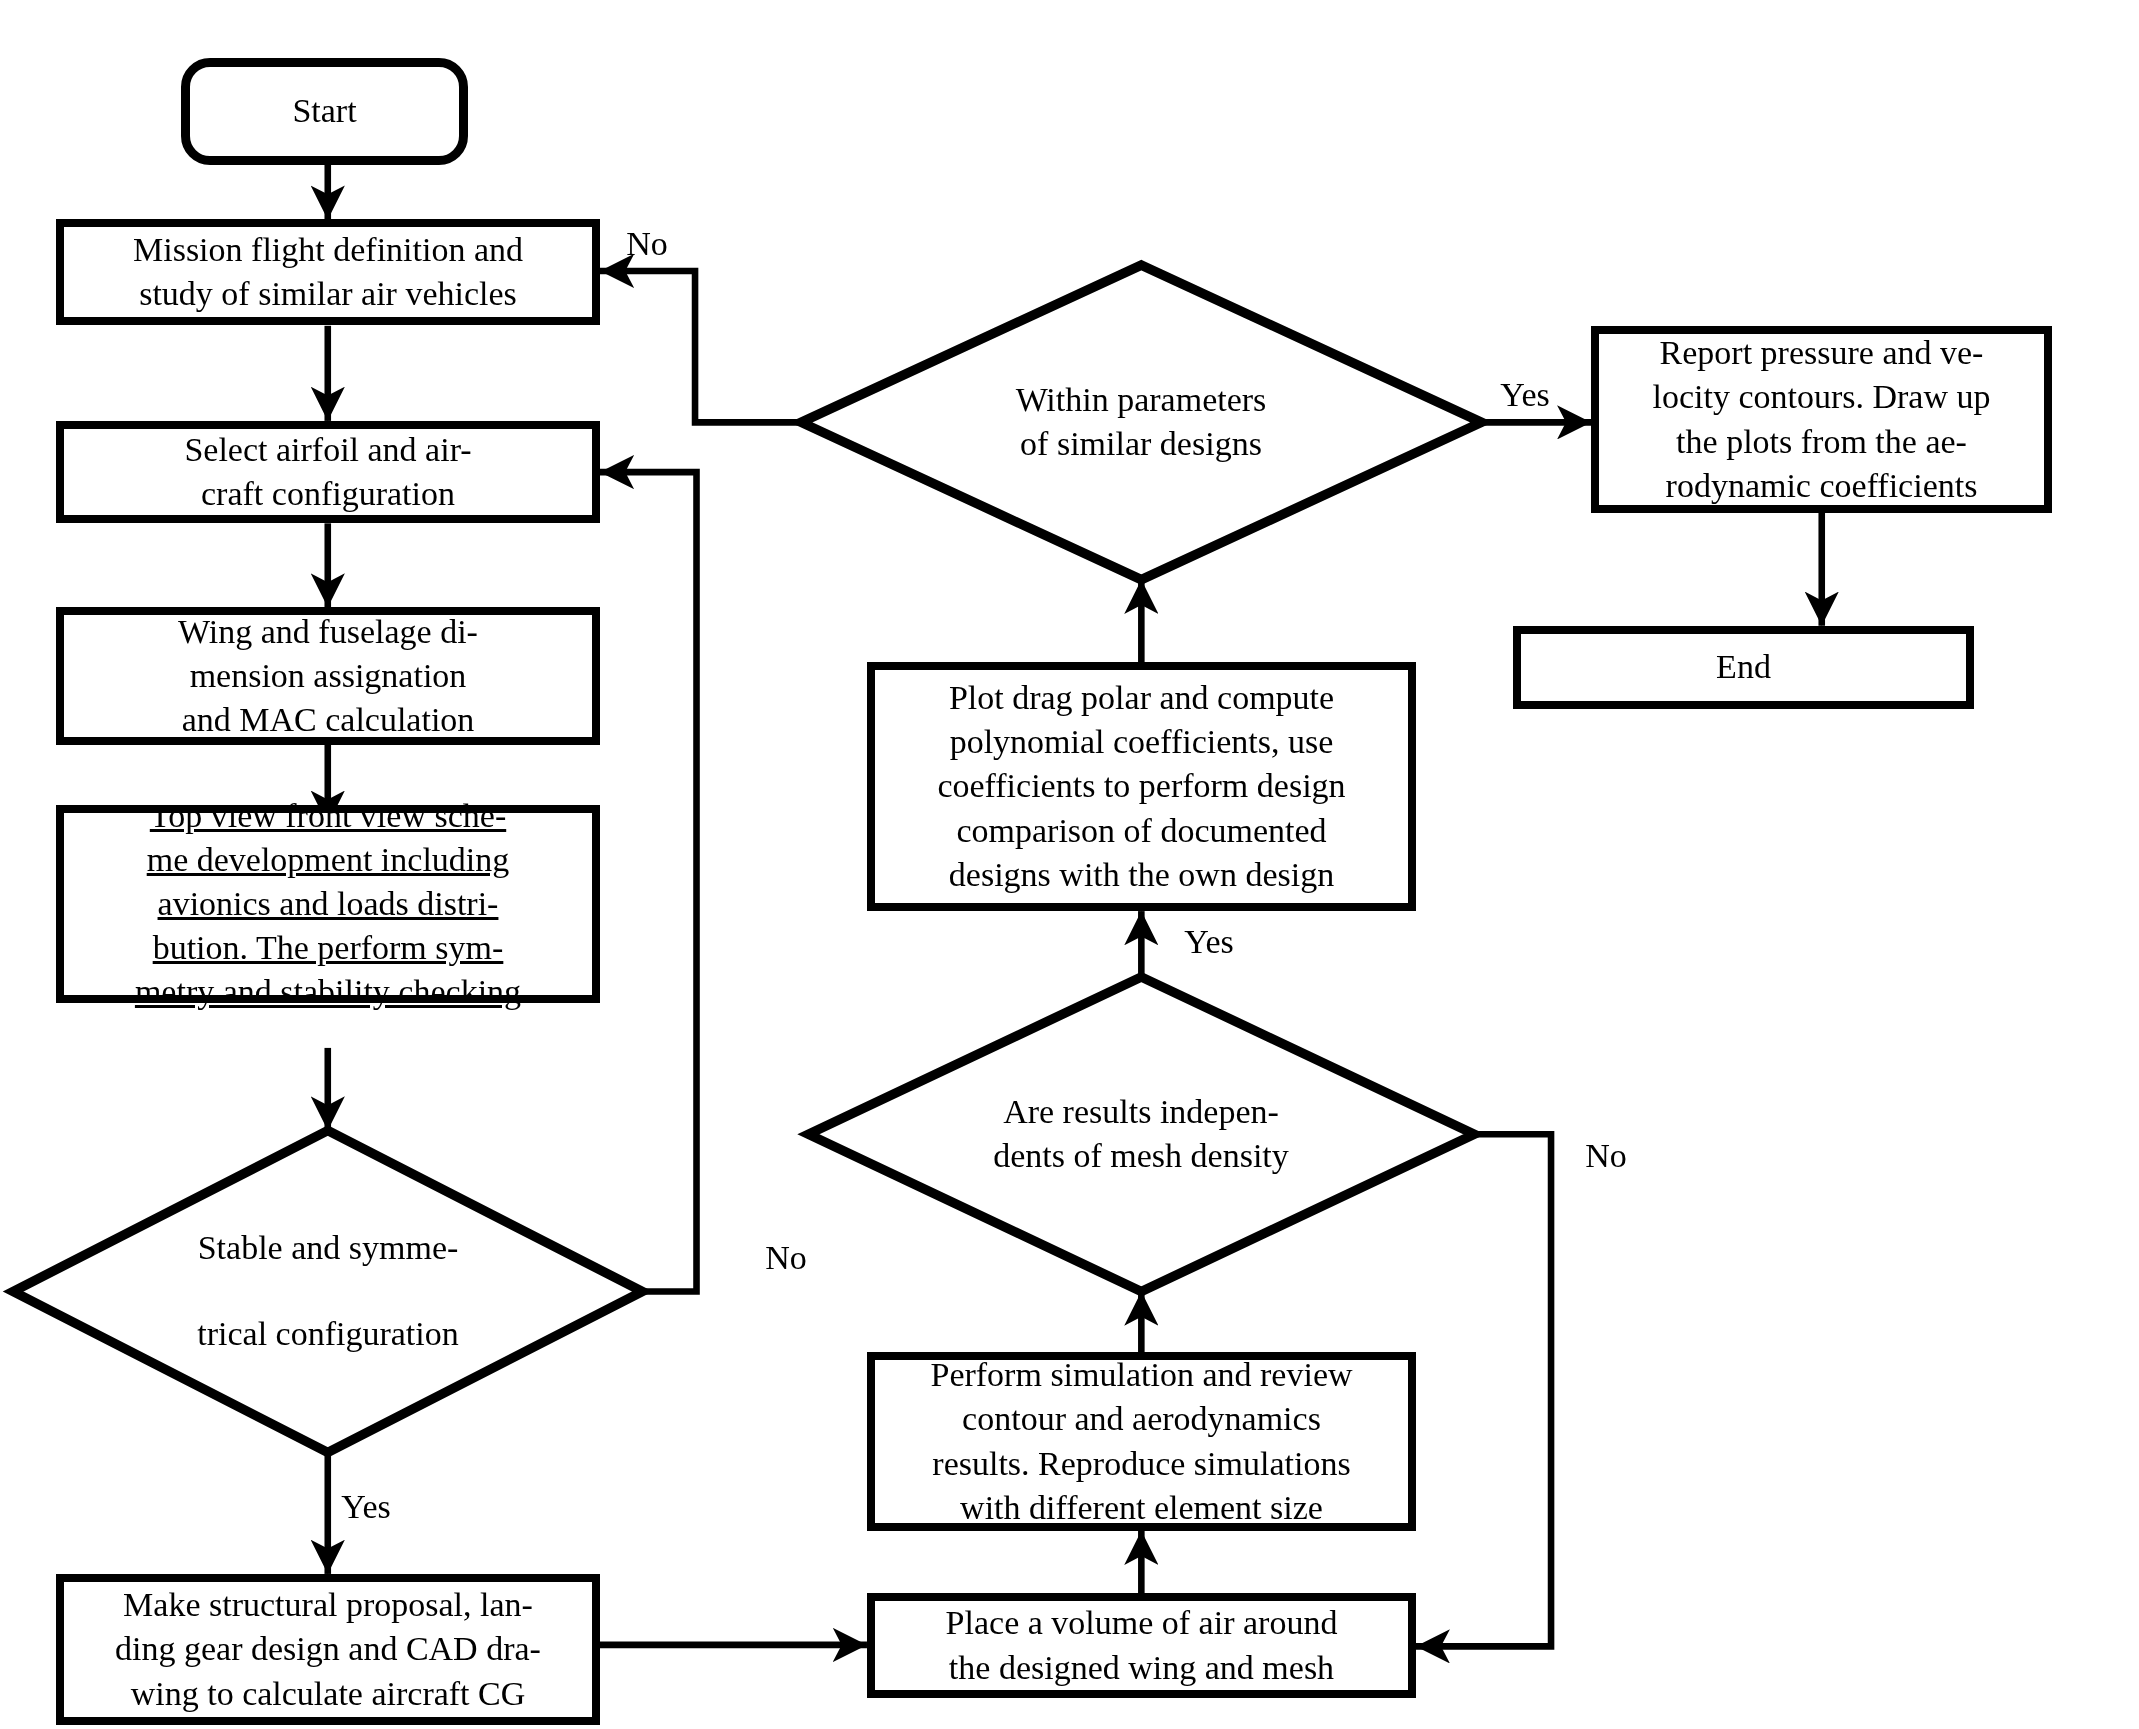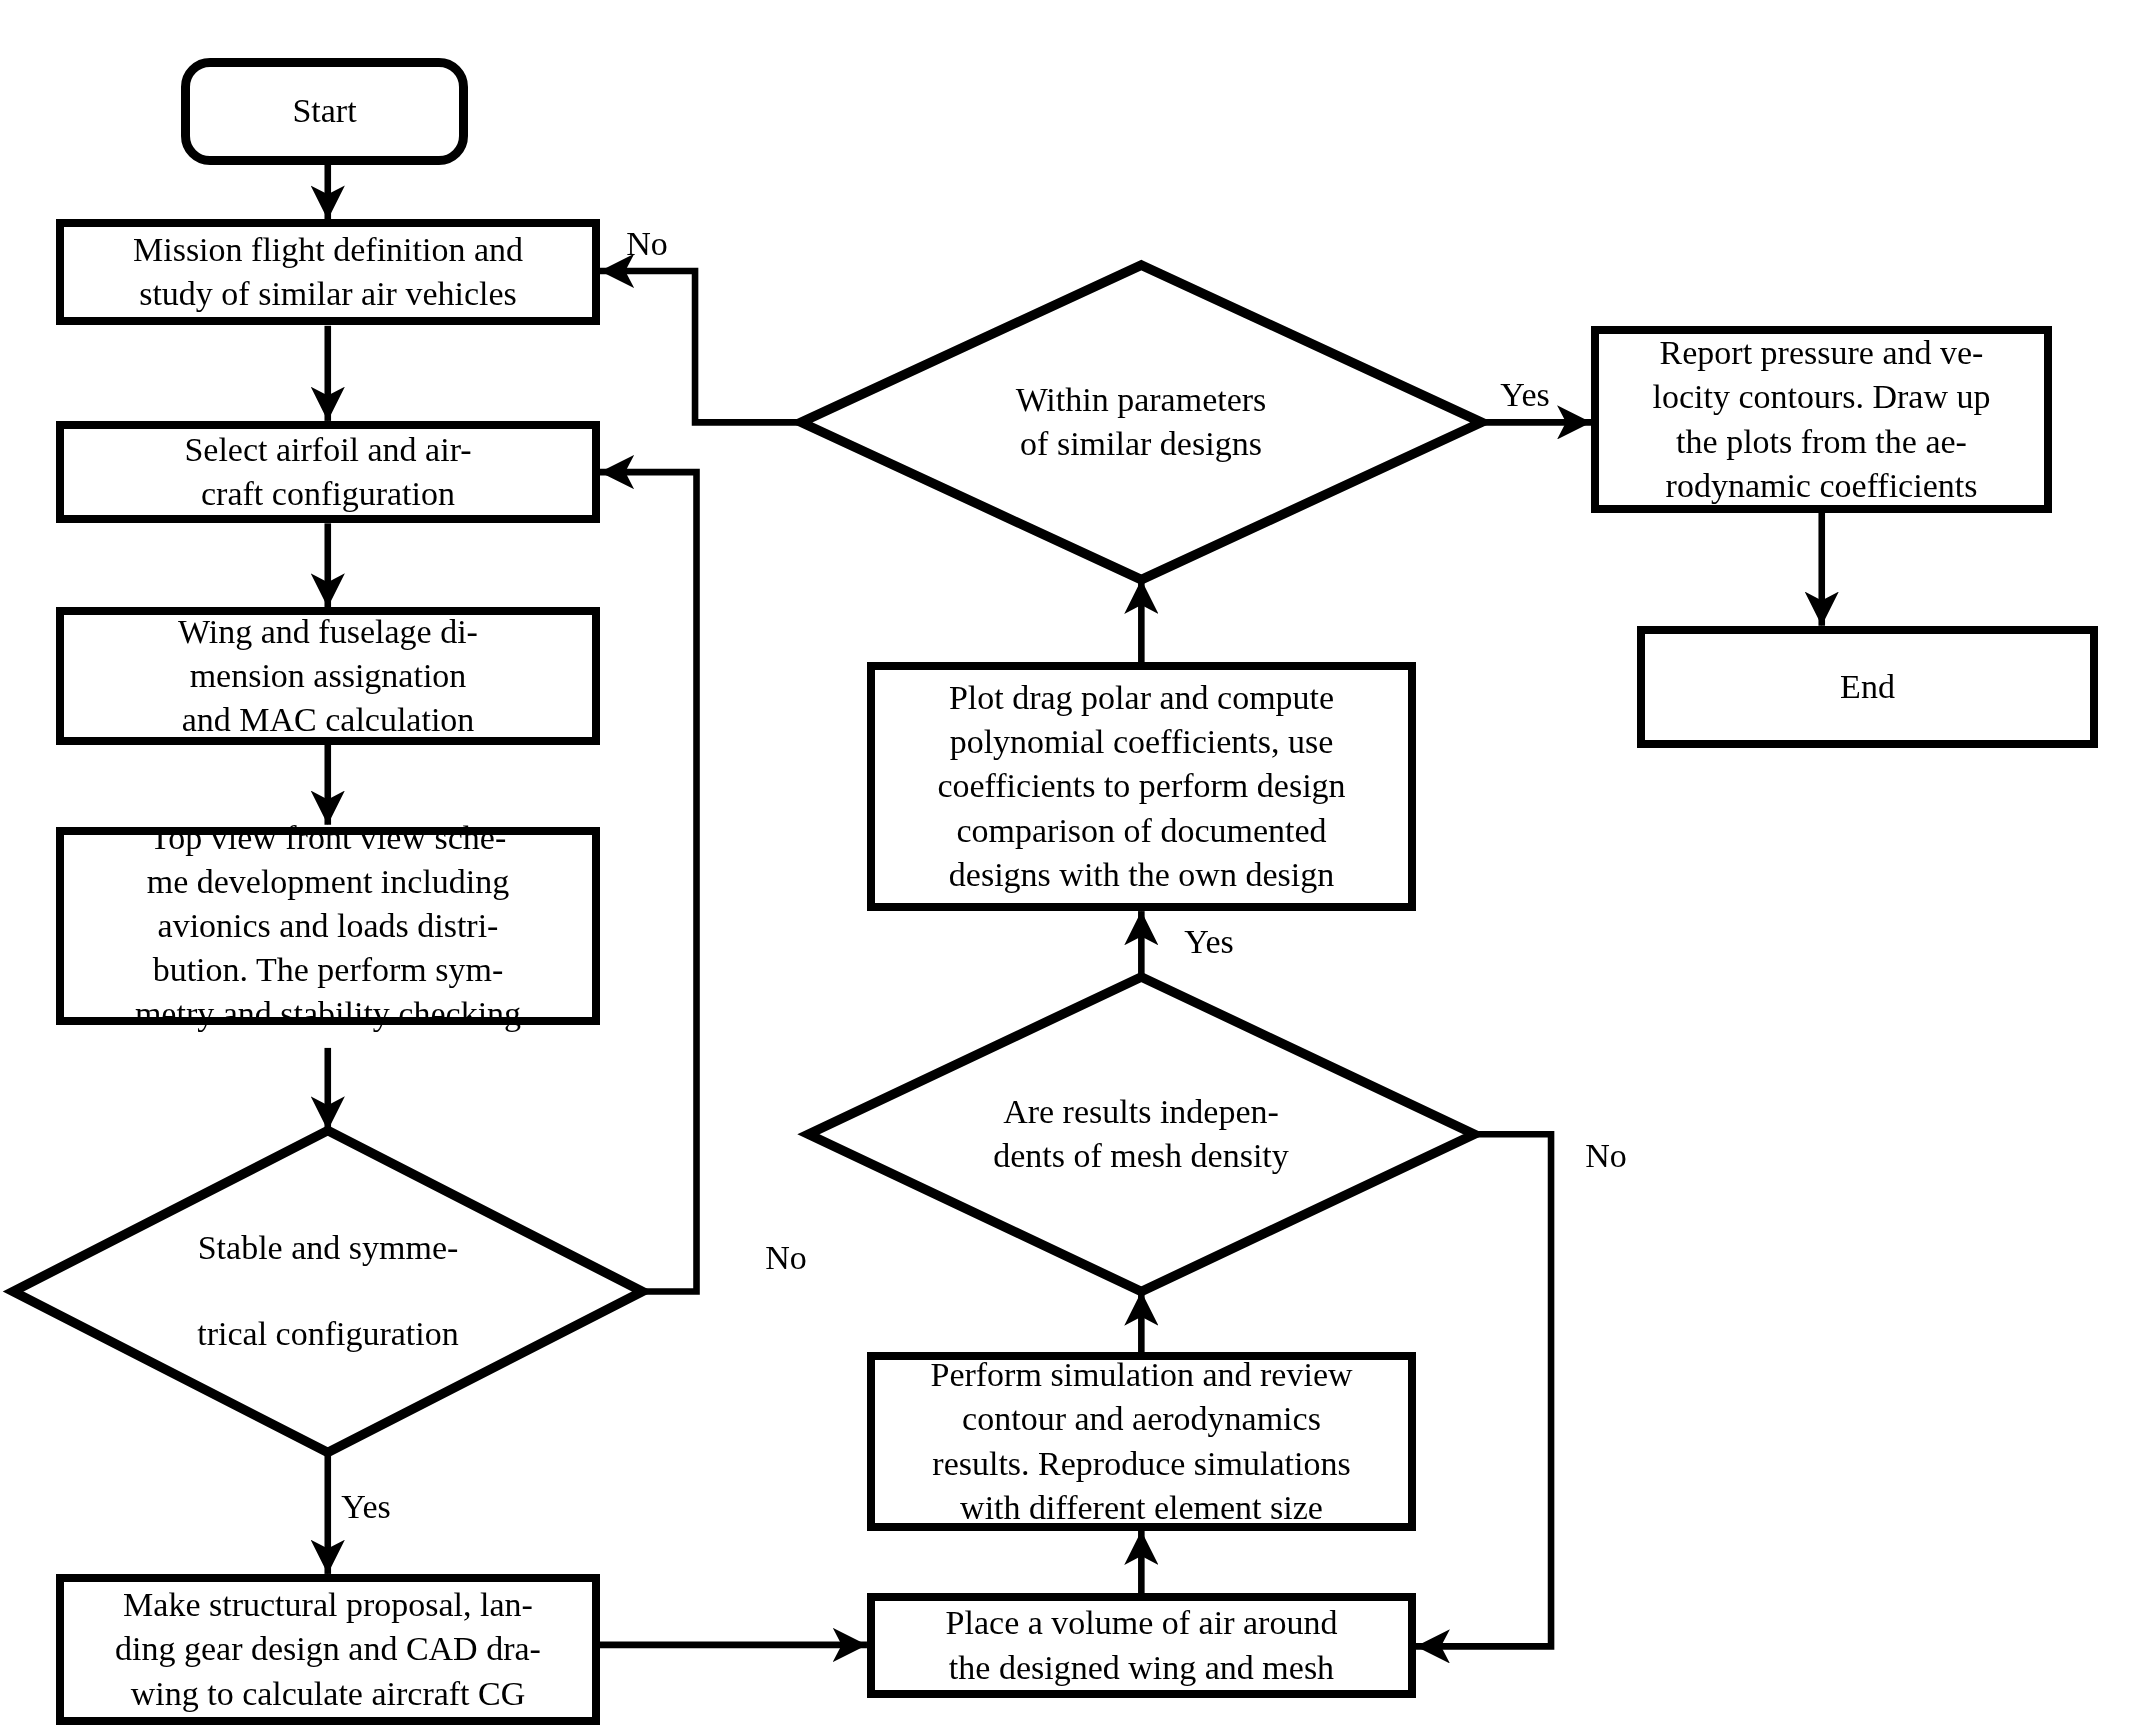--- a/index.html
+++ b/index.html
@@ -55,27 +55,27 @@
     position: absolute;
     transform: translate(-50%, -50%);
     font-size: 34px;
     white-space: nowrap;
   }
   
   #n-start      { left: 181px;  top: 11.7px;   width: 287px; height: 107px; }
   #n-mission    { left: 56px;   top: 219px;  width: 544px; height: 106px; }
   #n-select     { left: 56px;   top: 421px;  width: 544px; height: 102px; }
   #n-wing       { left: 56px;   top: 607px;  width: 544px; height: 138px; }
-  #n-scheme     { left: 56px;   top: 827px; width: 544px; height: 198px; }
+  #n-scheme     { left: 56px;   top: 805px; width: 544px; height: 198px; text-decoration: underline; }
   #n-structural { left: 56px;   top: 1574px; width: 544px; height: 151px; }
   #n-drag       { left: 867px; top: 662px;  width: 549px; height: 249px; }
   #n-simulation { left: 867px; top: 1352px; width: 549px; height: 179px; }
   #n-volume     { left: 867px; top: 1593px; width: 549px; height: 105px; }
   #n-report     { left: 1591px; top: 326px;  width: 461px; height: 187px; }
-  #n-end        { left: 1637px; top: 626px;  width: 461px; height: 122px; }
+  #n-end        { left: 1513px; top: 626px;  width: 461px; height: 83px; }
   
   #t-stable     { left: 72px;   top: 1203px; width: 512px; height: 176px; gap: 42px; }
   #t-within     { left: 885px; top: 334px;  width: 512px; height: 176px; }
   #t-mesh       { left: 885px; top: 1046px; width: 512px; height: 176px; }
   
   #l-within-no  { left: 647px;  top: 244px;  }
   #l-stable-no  { left: 786px; top: 1258px; }
   #l-stable-yes { left: 366px;  top: 1507px; }
   #l-within-yes { left: 1525px; top: 395px;  }
   #l-mesh-yes   { left: 1209px; top: 942px; }

